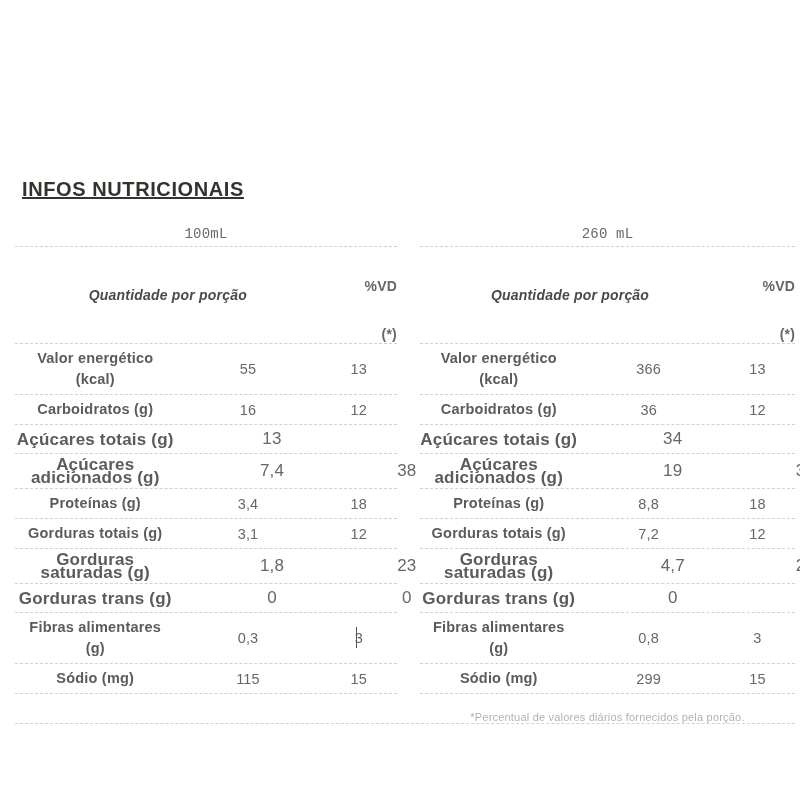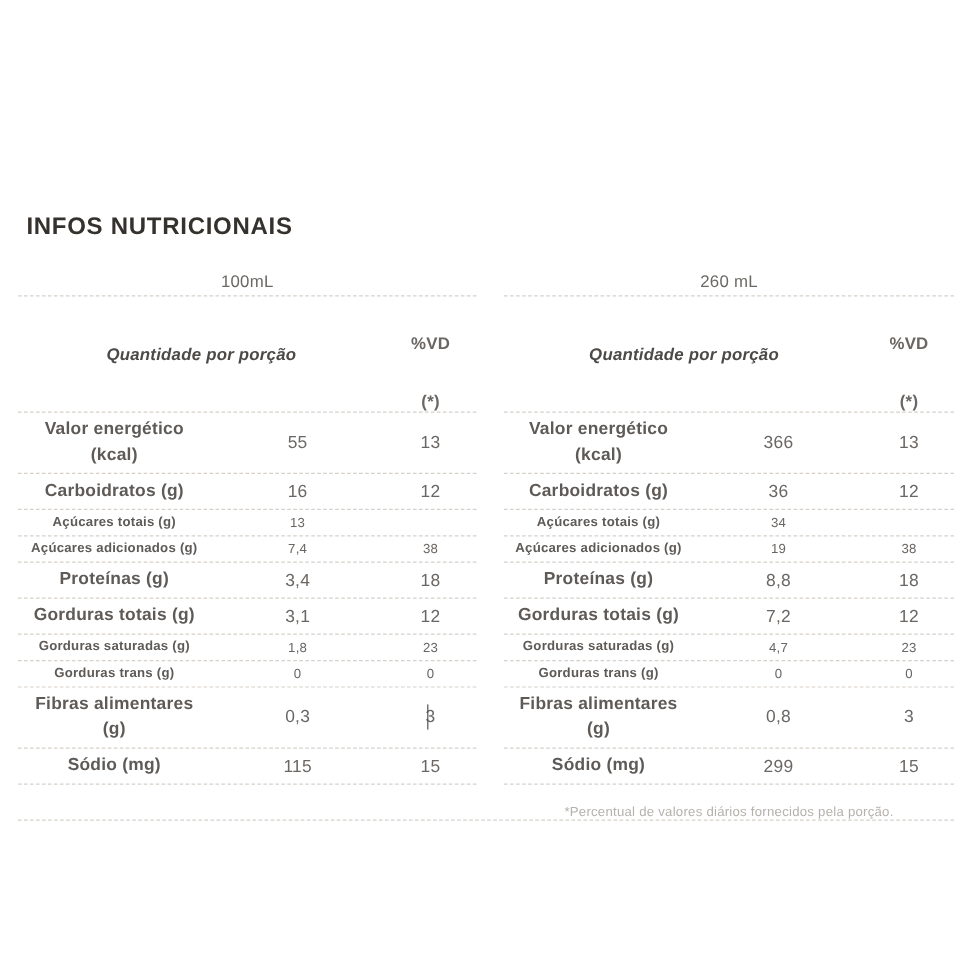--- a/index.html
+++ b/index.html
@@ -13,57 +13,58 @@
   }
   *{margin:0;padding:0;box-sizing:border-box;}
   html,body{background:#ffffff;}
   body{font-family:"Liberation Sans",sans-serif;}
   .page{position:relative;width:800px;height:800px;background:#ffffff;overflow:hidden;}
 
   .title{
     position:absolute;left:22px;top:178px;
     font-size:20px;font-weight:bold;letter-spacing:0.6px;
     color:var(--c-heading);
+    text-decoration:underline;
   }
 
   .tables-wrap{
     position:absolute;left:15px;top:222px;width:780px;
     display:flex;justify-content:space-between;
     border-bottom:1px dashed var(--c-divider);
   }
   .tbl{width:382px;}
   .tbl:last-child{width:375px;}
 
   .caption{
     height:24px;display:flex;align-items:center;justify-content:center;
-    font-size:14px;color:var(--c-muted);letter-spacing:0.2px;
+    font-size:14px;color:var(--c-muted);letter-spacing:0.2px;font-family:Liberation Mono, monospace;
   }
 
   .row{
     display:grid;grid-template-columns:42% 38% 20%;
     align-items:center;
     border-bottom:1px dashed var(--c-divider);
   }
   .row.header{
     border-top:1px dashed var(--c-divider);
     min-height:47px;
   }
   .row.main{min-height:29px;padding:4px 0;font-size:14.5px;}
-  .row.sub{min-height:21px;padding:4px 0;font-size:11px;}
+  .row.sub{min-height:21px;padding:4px 0;font-size:17px;gap:24px;}
   .row.footer{min-height:29px;border-bottom:none;}
 
   .cell{text-align:center;}
   .span2{grid-column:1/3;font-style:italic;}
   .span3{grid-column:1/4;margin-top:16px;}
 
   .qty{
     font-size:14px;font-weight:bold;color:var(--c-header);letter-spacing:0.2px;
   }
   .vdhead{font-weight:bold;color:var(--c-header);font-size:14px;}
-  .vdline{line-height:17px;text-align:center;margin-top:31px;}
+  .vdline{line-height:17px;text-align:right;margin-top:31px;}
 
   .label{color:var(--c-text);letter-spacing:0.2px;font-weight:bold;}
   .labline{line-height:21px;}
   .sub .labline{line-height:13px;}
   .val,.vdcell{color:var(--c-value);letter-spacing:0.2px;}
   .main .labline{line-height:21px;}
 
   .caret-mark{position:relative;display:inline-block;}
   .caret-mark::before{
     content:"";position:absolute;left:1px;top:-3px;bottom:-2px;width:1px;

